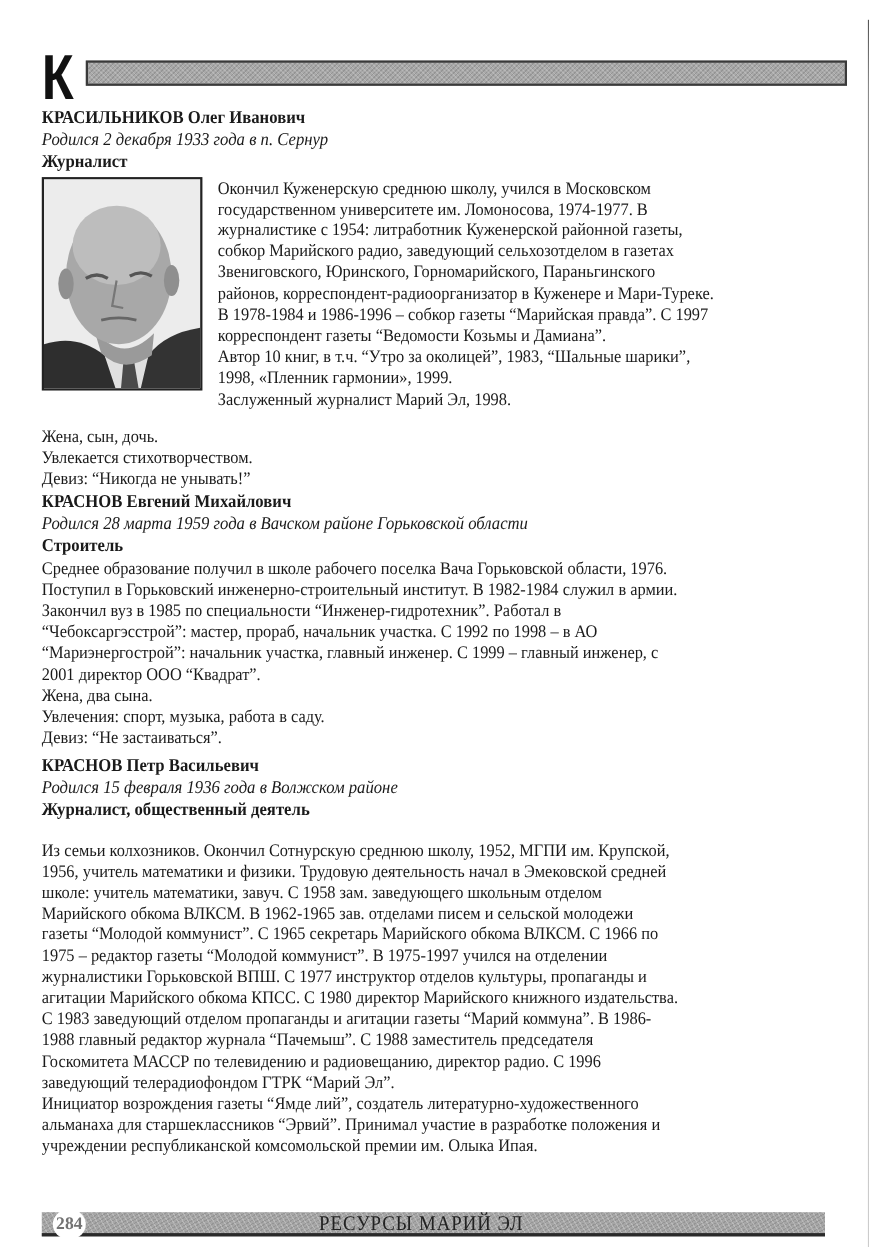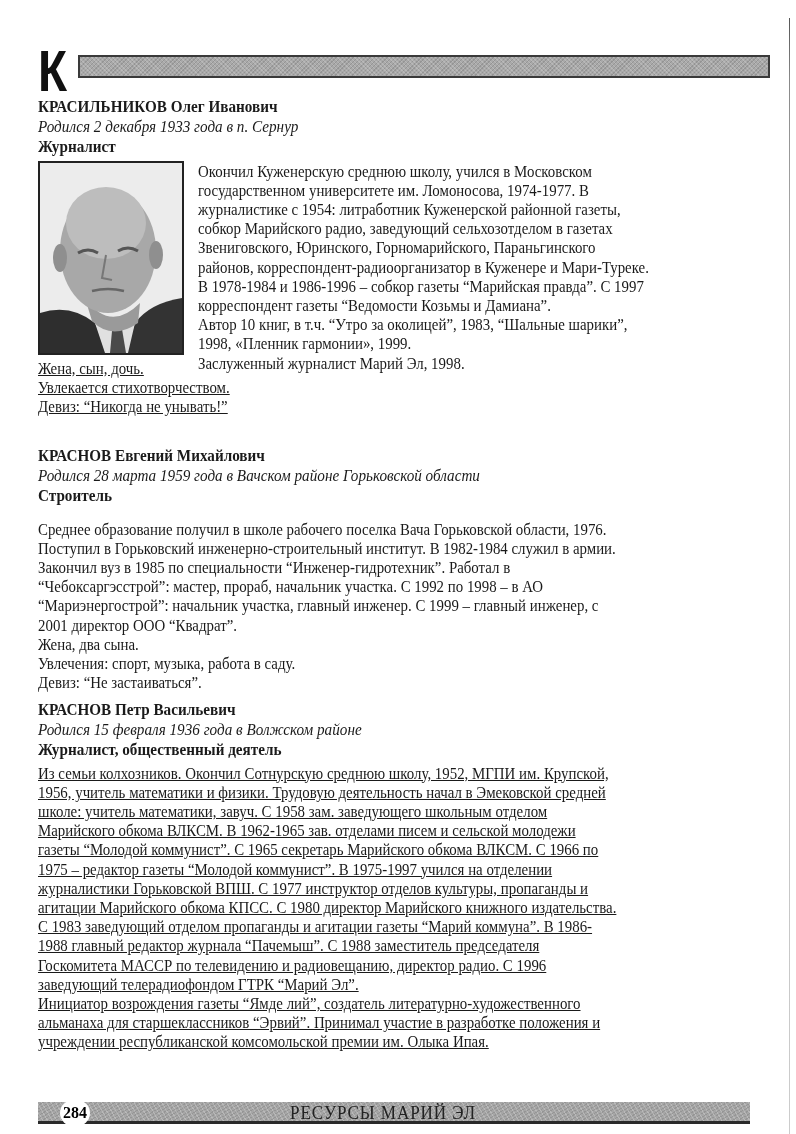--- a/index.html
+++ b/index.html
@@ -42,21 +42,21 @@
       position: absolute; left: 0; top: 2px; width: 712px; height: 22px;
       background-color: #a6a6a6;
       background-image:
         repeating-linear-gradient(60deg, rgba(255,255,255,0.22) 0 1px, transparent 1px 4px),
         repeating-linear-gradient(-30deg, rgba(0,0,0,0.10) 0 1px, transparent 1px 3px);
       border-bottom: 3px solid #2a2a2a; box-sizing: border-box;
     }
     .page-badge {
       position: absolute; left: 10px; top: 0; width: 30px; height: 26px; border-radius: 13px;
       background: #fff; display: flex; align-items: center; justify-content: center;
-      font-weight: bold; font-size: 16px; color: #000000; margin-left: 12px;
+      font-weight: bold; font-size: 16px; color: #737373;
     }
     .footer-title {
       position: absolute; left: 210px; top: 2px; width: 270px; text-align: center;
       font-size: 19px; letter-spacing: 1px; color: #222; line-height: 22px;
       transform: scaleX(0.9); transform-origin: center;
     }
   </style>
 </head>
 <body>
 
@@ -108,56 +108,56 @@
       <span class="line">журналистике с 1954: литработник Куженерской районной газеты,</span>
       <span class="line">собкор Марийского радио, заведующий сельхозотделом в газетах</span>
       <span class="line">Звениговского, Юринского, Горномарийского, Параньгинского</span>
       <span class="line">районов, корреспондент-радиоорганизатор в Куженере и Мари-Туреке.</span>
       <span class="line">В 1978-1984 и 1986-1996 – собкор газеты “Марийская правда”. С 1997</span>
       <span class="line">корреспондент газеты “Ведомости Козьмы и Дамиана”.</span>
       <span class="line">Автор 10 книг, в т.ч. “Утро за околицей”, 1983, “Шальные шарики”,</span>
       <span class="line">1998, «Пленник гармонии», 1999.</span>
       <span class="line">Заслуженный журналист Марий Эл, 1998.</span>
     </div>
-    <div class="cond" style="position:absolute; left:0; top:198px;text-decoration:underline;">
+    <div class="cond" style="position:absolute; left:0; top:227px;">
       <span class="line">Жена, сын, дочь.</span>
       <span class="line">Увлекается стихотворчеством.</span>
       <span class="line">Девиз: “Никогда не унывать!”</span>
     </div>
   </div>
 </div>
 
 <div class="entry" style="top:446px;">
   <div class="name">
     <span>КРАСНОВ</span>
     <span>Евгений Михайлович</span>
   </div>
   <div class="birth" style="margin-top:1px;">Родился 28 марта 1959 года в Вачском районе Горьковской области</div>
   <div class="profession" style="margin-top:1px;">Строитель</div>
-  <div class="cond" style="margin-top:14px;">
+  <div class="cond" style="margin-top:2px;">
     <span class="line">Среднее образование получил в школе рабочего поселка Вача Горьковской области, 1976.</span>
     <span class="line">Поступил в Горьковский инженерно-строительный институт. В 1982-1984 служил в армии.</span>
     <span class="line">Закончил вуз в 1985 по специальности “Инженер-гидротехник”. Работал в</span>
     <span class="line">“Чебоксаргэсстрой”: мастер, прораб, начальник участка. С 1992 по 1998 – в АО</span>
     <span class="line">“Мариэнергострой”: начальник участка, главный инженер. С 1999 – главный инженер, с</span>
     <span class="line">2001 директор ООО “Квадрат”.</span>
     <span class="line">Жена, два сына.</span>
     <span class="line">Увлечения: спорт, музыка, работа в саду.</span>
     <span class="line">Девиз: “Не застаиваться”.</span>
   </div>
 </div>
 
-<div class="entry" style="top:700px;">
+<div class="entry" style="top:686px;">
   <div class="name">
     <span>КРАСНОВ</span>
     <span>Петр Васильевич</span>
   </div>
   <div class="birth" style="margin-top:1px;">Родился 15 февраля 1936 года в Волжском районе</div>
   <div class="profession" style="margin-top:1px;">Журналист, общественный деятель</div>
-  <div class="cond" style="margin-top:4px;text-decoration:underline;">
+  <div class="cond" style="margin-top:18px;">
     <span class="line">Из семьи колхозников. Окончил Сотнурскую среднюю школу, 1952, МГПИ им. Крупской,</span>
     <span class="line">1956, учитель математики и физики. Трудовую деятельность начал в Эмековской средней</span>
     <span class="line">школе: учитель математики, завуч. С 1958 зам. заведующего школьным отделом</span>
     <span class="line">Марийского обкома ВЛКСМ. В 1962-1965 зав. отделами писем и сельской молодежи</span>
     <span class="line">газеты “Молодой коммунист”. С 1965  секретарь Марийского обкома ВЛКСМ. С 1966 по</span>
     <span class="line">1975 – редактор газеты “Молодой коммунист”. В 1975-1997 учился на отделении</span>
     <span class="line">журналистики Горьковской ВПШ. С 1977 инструктор отделов культуры, пропаганды и</span>
     <span class="line">агитации Марийского обкома КПСС. С 1980 директор Марийского книжного издательства.</span>
     <span class="line">С 1983 заведующий отделом пропаганды и агитации газеты “Марий коммуна”. В 1986-</span>
     <span class="line">1988 главный редактор журнала “Пачемыш”. С 1988 заместитель председателя</span>

